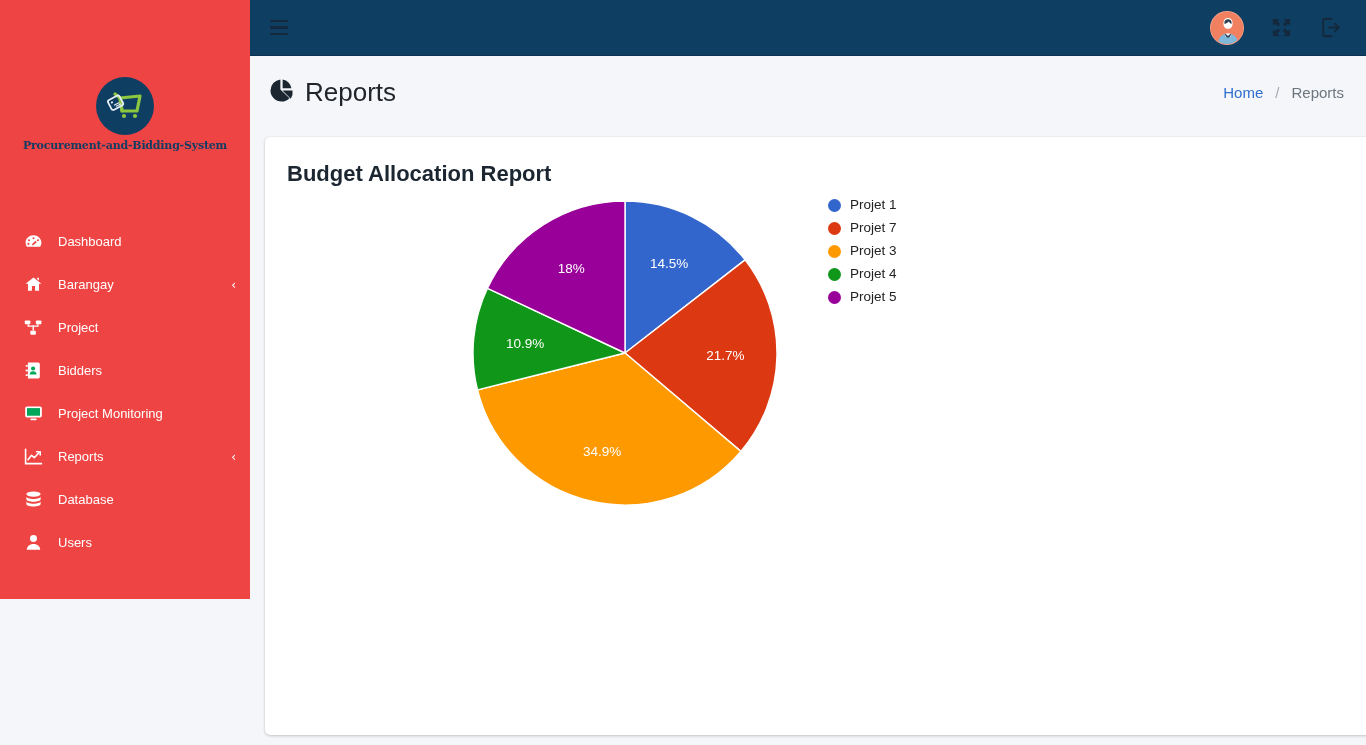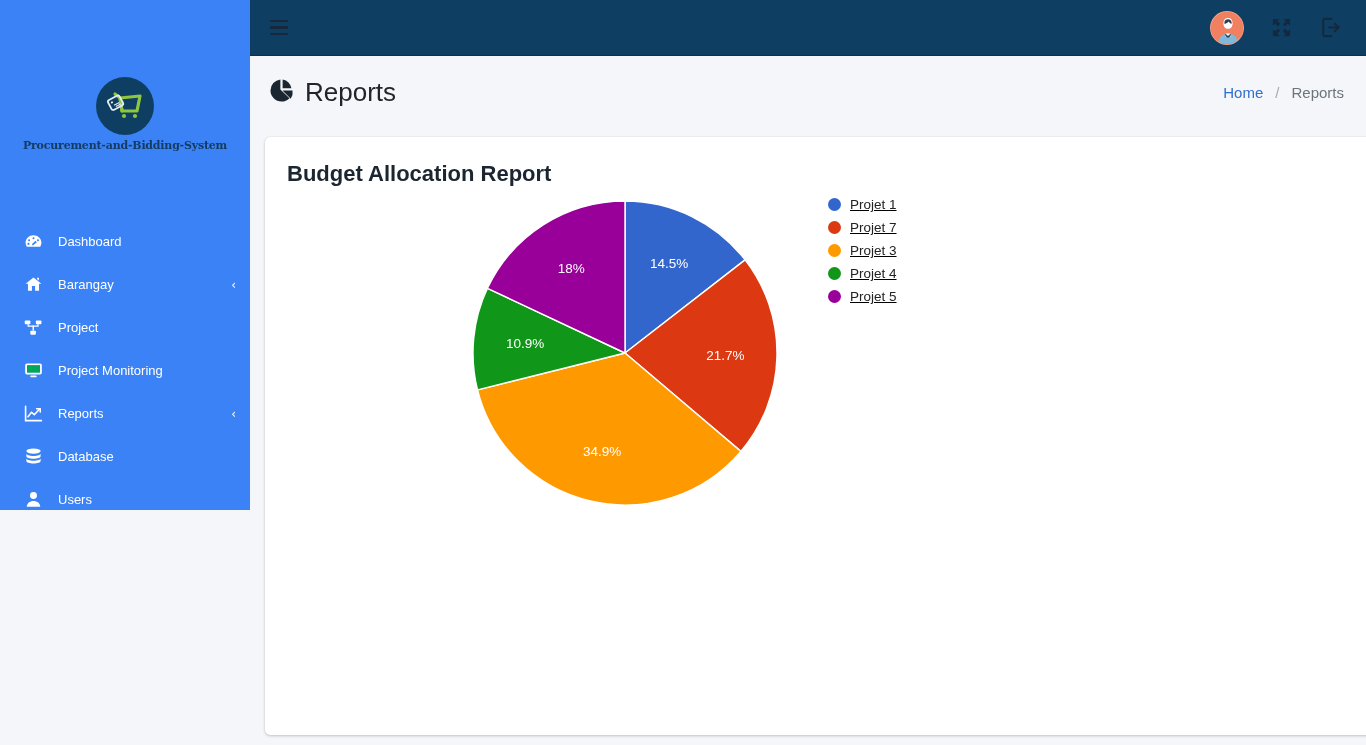--- a/index.html
+++ b/index.html
@@ -10,22 +10,22 @@
     font-family: "Liberation Sans", sans-serif;
     background: #f4f6f9;
   }
   body { position: relative; }
 
   
   #sidebar {
     position: absolute;
     left: 0; top: 0;
     width: 250px;
-    height: 510px;
-    background: #3b82f6;
+    height: 599px;
+    background: #ef4444;
     overflow: hidden;
   }
   #brand {
     height: 220px;
     display: flex;
     flex-direction: column;
     align-items: center;
     justify-content: center;
     padding-top: 8px;
   }
@@ -182,24 +182,23 @@
   #legend {
     position: absolute;
     left: 563px;
     top: 12px;
     display: flex;
     flex-direction: column;
     gap: 8px;
   }
   .legend-row {
     display: flex;
-    align-items: center;
+    align-items: flex-end;
     gap: 9px;
     cursor: pointer;
-    text-decoration: underline;
   }
   .legend-dot {
     width: 13px; height: 13px;
     border-radius: 50%;
     flex: 0 0 13px;
   }
   .legend-label {
     font-size: 13.5px;
     color: #222222;
     white-space: nowrap;
@@ -259,20 +258,34 @@
           <rect x="15" y="3" width="7" height="5" rx="1"></rect>
           <rect x="8" y="16" width="7" height="5" rx="1"></rect>
           <path d="M4.5 8v3h14V8h-1.6v1.6H6.1V8z"></path>
           <rect x="10.8" y="9.5" width="1.8" height="6.5"></rect>
         </svg>
       </span>
       <span class="nav-label">Project</span>
       <span class="nav-caret"></span>
     </div>
 
+    <div class="nav-item">
+      <span class="nav-icon">
+        <svg width="19" height="19" viewBox="0 0 24 24" fill="#fff">
+          <path d="M5 2h13a2 2 0 012 2v16a2 2 0 01-2 2H5V2z"></path>
+          <rect x="2" y="5" width="3" height="2.4" rx="1"></rect>
+          <rect x="2" y="10.8" width="3" height="2.4" rx="1"></rect>
+          <rect x="2" y="16.6" width="3" height="2.4" rx="1"></rect>
+          <circle cx="11.5" cy="9.5" r="2.6" fill="#00a65a"></circle>
+          <path d="M7.2 17c0-2.4 1.9-4 4.3-4s4.3 1.6 4.3 4H7.2z" fill="#00a65a"></path>
+        </svg>
+      </span>
+      <span class="nav-label">Bidders</span>
+      <span class="nav-caret"></span>
+    </div>
 
     <div class="nav-item">
       <span class="nav-icon">
         <svg width="19" height="19" viewBox="0 0 24 24" fill="#fff">
           <rect x="1.5" y="3" width="21" height="14" rx="2.2"></rect>
           <rect x="3.8" y="5.2" width="16.4" height="9.6" fill="#00a65a"></rect>
           <rect x="8" y="18.4" width="8" height="2.2" rx="1"></rect>
         </svg>
       </span>
       <span class="nav-label">Project Monitoring</span>

